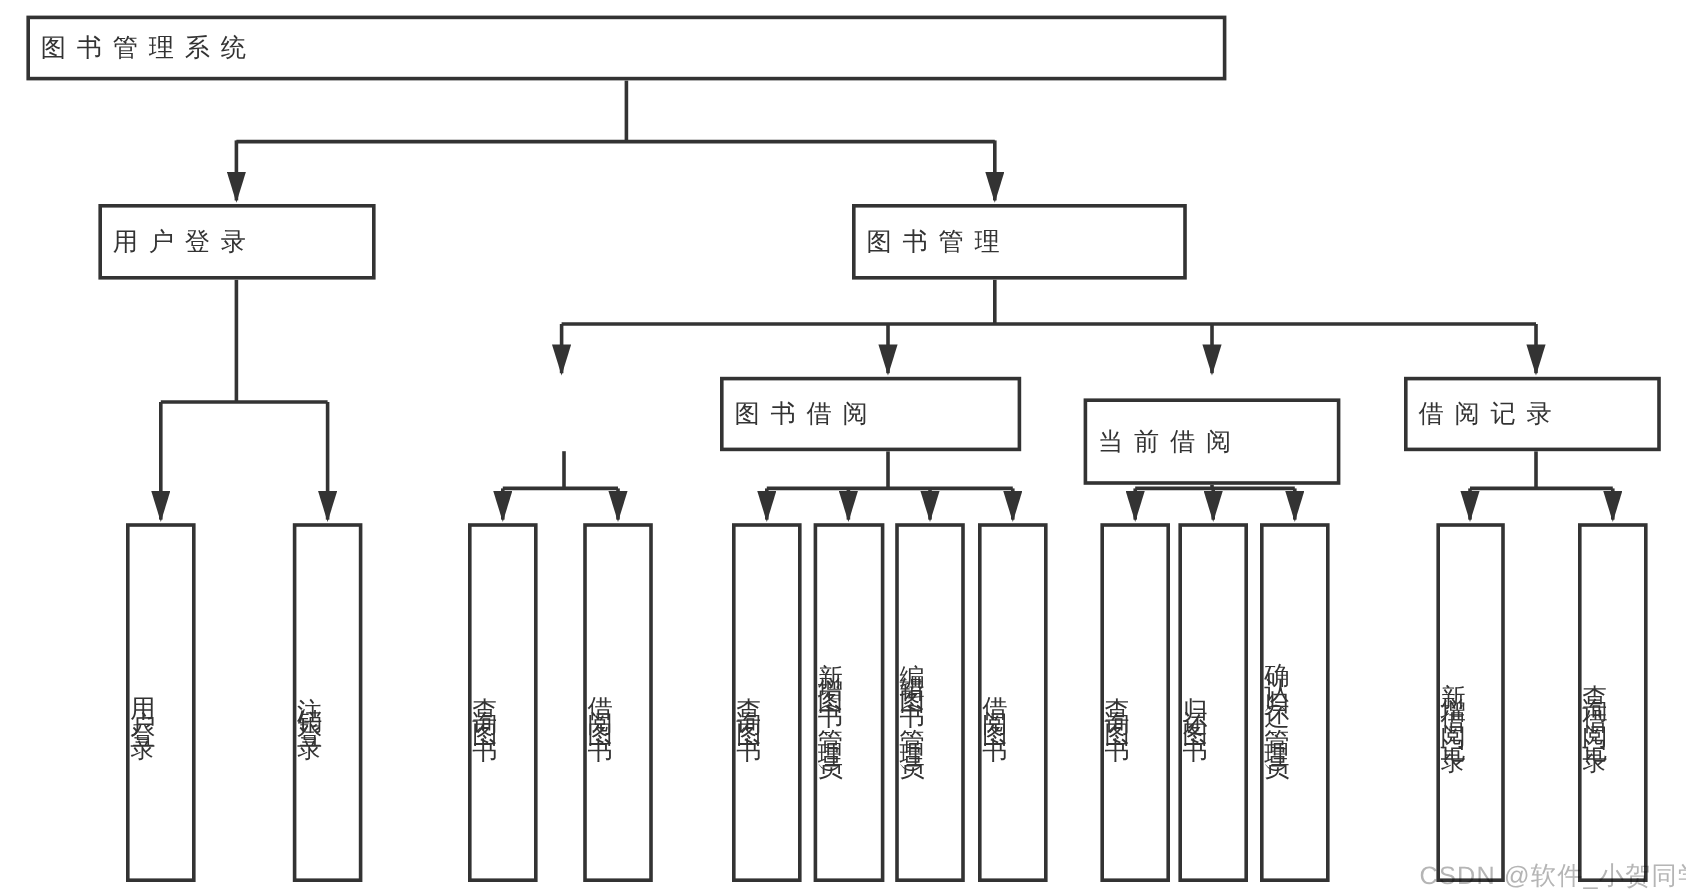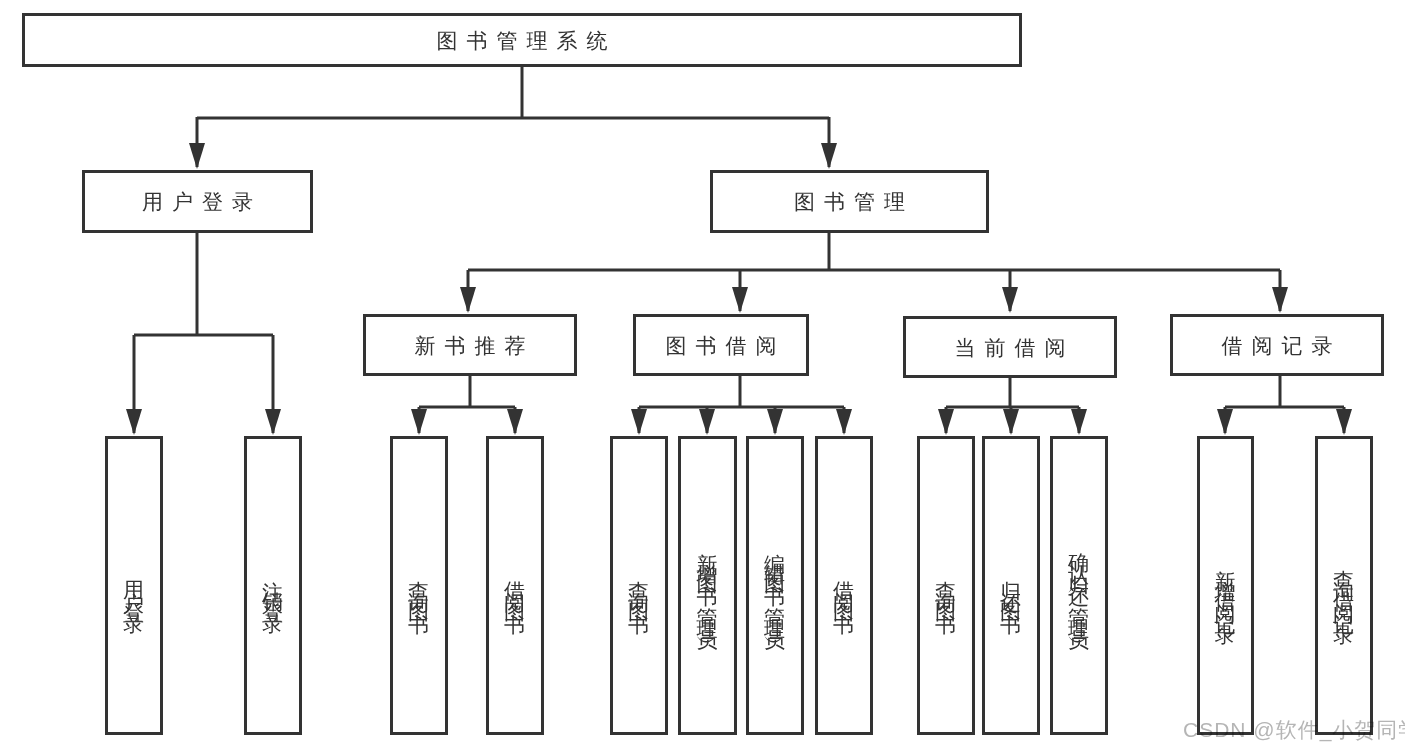--- a/index.html
+++ b/index.html
@@ -14,21 +14,21 @@
   body{
     background:var(--color-background,#fff);
     font-family:"Liberation Sans","DejaVu Sans",sans-serif;
   }
   .stage{position:relative;width:1405px;height:747px;}
   .connectors{position:absolute;left:0;top:0;width:1405px;height:747px;z-index:1;}
   .connectors line{stroke:var(--color-line,#333);stroke-width:3;}
   .connectors .arrowhead{fill:var(--color-line,#333);}
   .node{
     position:absolute;
-    display:flex;align-items:center;justify-content:center;
+    display:flex;align-items:center;
     border:3px solid var(--color-line,#333);
     background:var(--color-box-fill,#fff);
     color:var(--color-text,#333);
     z-index:2;
   }
   .node.h span{
     font-size:21px;
     letter-spacing:9px;
     text-indent:9px;
     white-space:nowrap;
@@ -109,27 +109,24 @@
     <span>图书管理系统</span>
   </div>
 
   <div class="node h" style="left:82px;top:170px;width:231px;height:63px">
     <span>用户登录</span>
   </div>
   <div class="node h" style="left:710px;top:170px;width:279px;height:63px">
     <span>图书管理</span>
   </div>
 
-  <div class="node h" style="left:363px;top:314px;width:214px;height:62px">
-    <span>新书推荐</span>
-  </div>
-  <div class="node h" style="left:633px;top:314px;width:176px;height:62px">
+  <div class="node h" style="left:600px;top:314px;width:251px;height:62px">
     <span>图书借阅</span>
   </div>
-  <div class="node h" style="left:903px;top:316px;width:214px;height:62px">
+  <div class="node h" style="left:903px;top:332px;width:214px;height:72px">
     <span>当前借阅</span>
   </div>
   <div class="node h" style="left:1170px;top:314px;width:214px;height:62px">
     <span>借阅记录</span>
   </div>
 
   <div class="node v" style="left:105px;top:436px;width:58px;height:299px">
     <span>用户登录</span>
   </div>
   <div class="node v" style="left:244px;top:436px;width:58px;height:299px">

